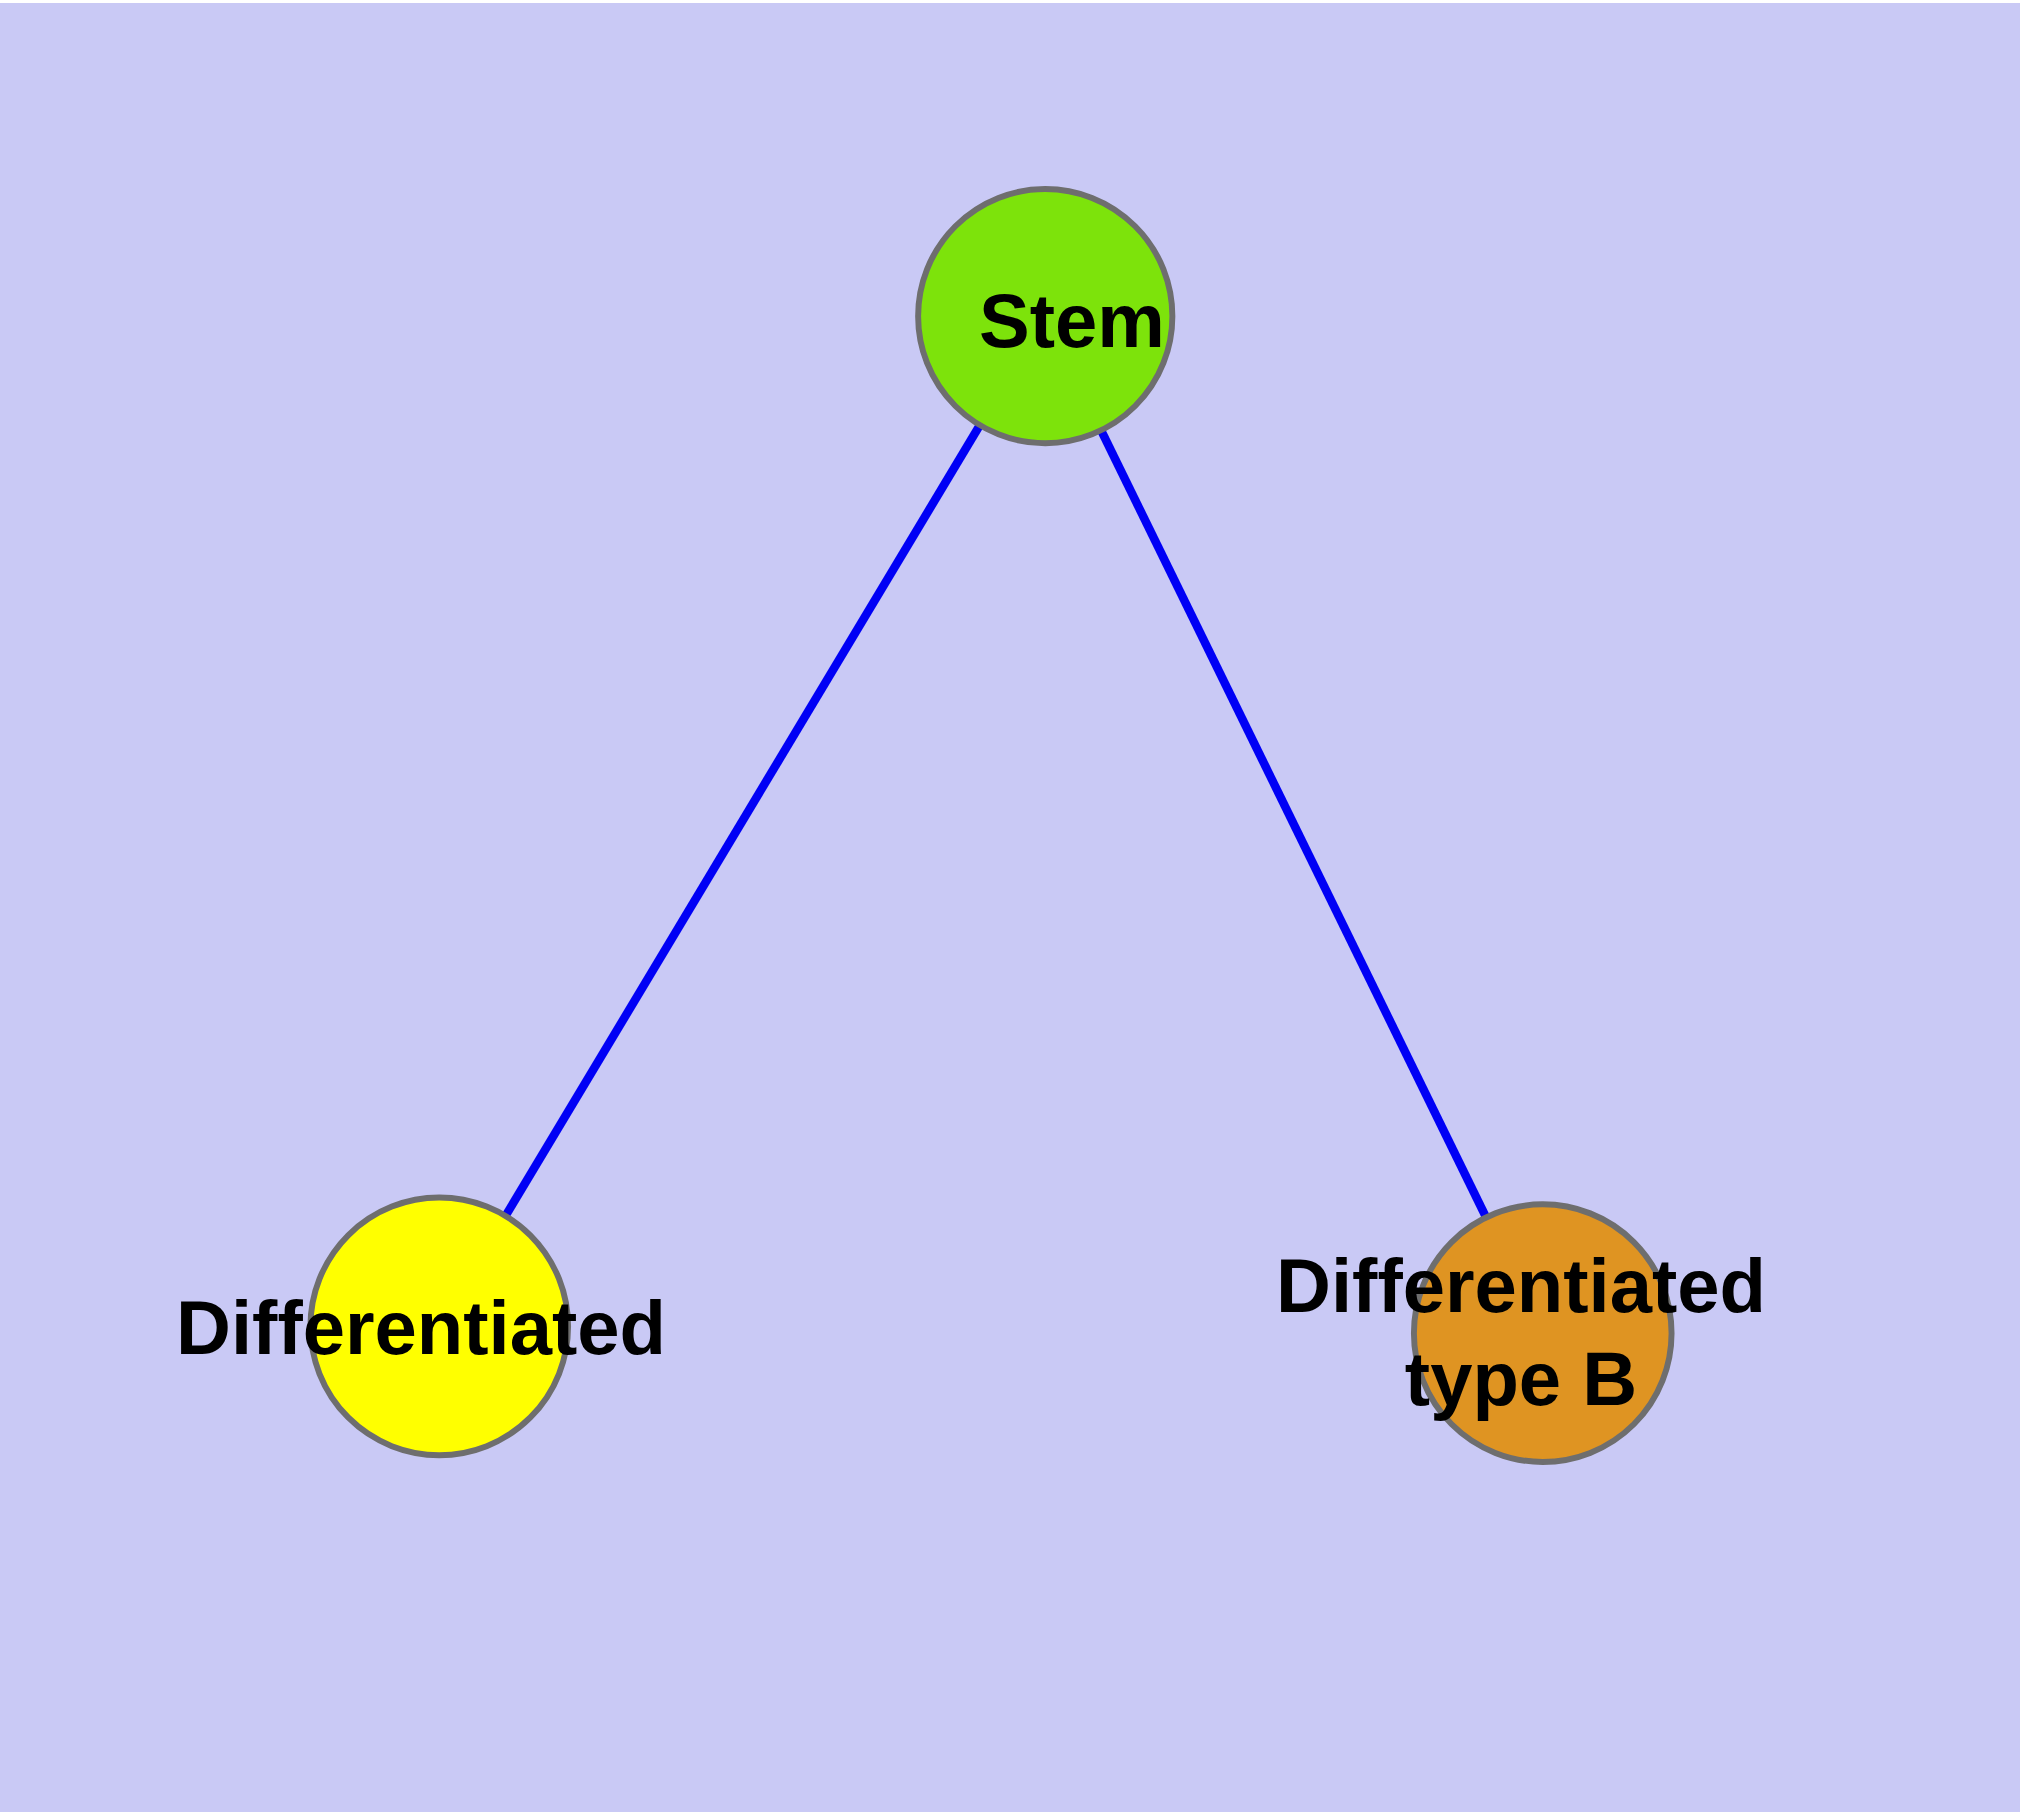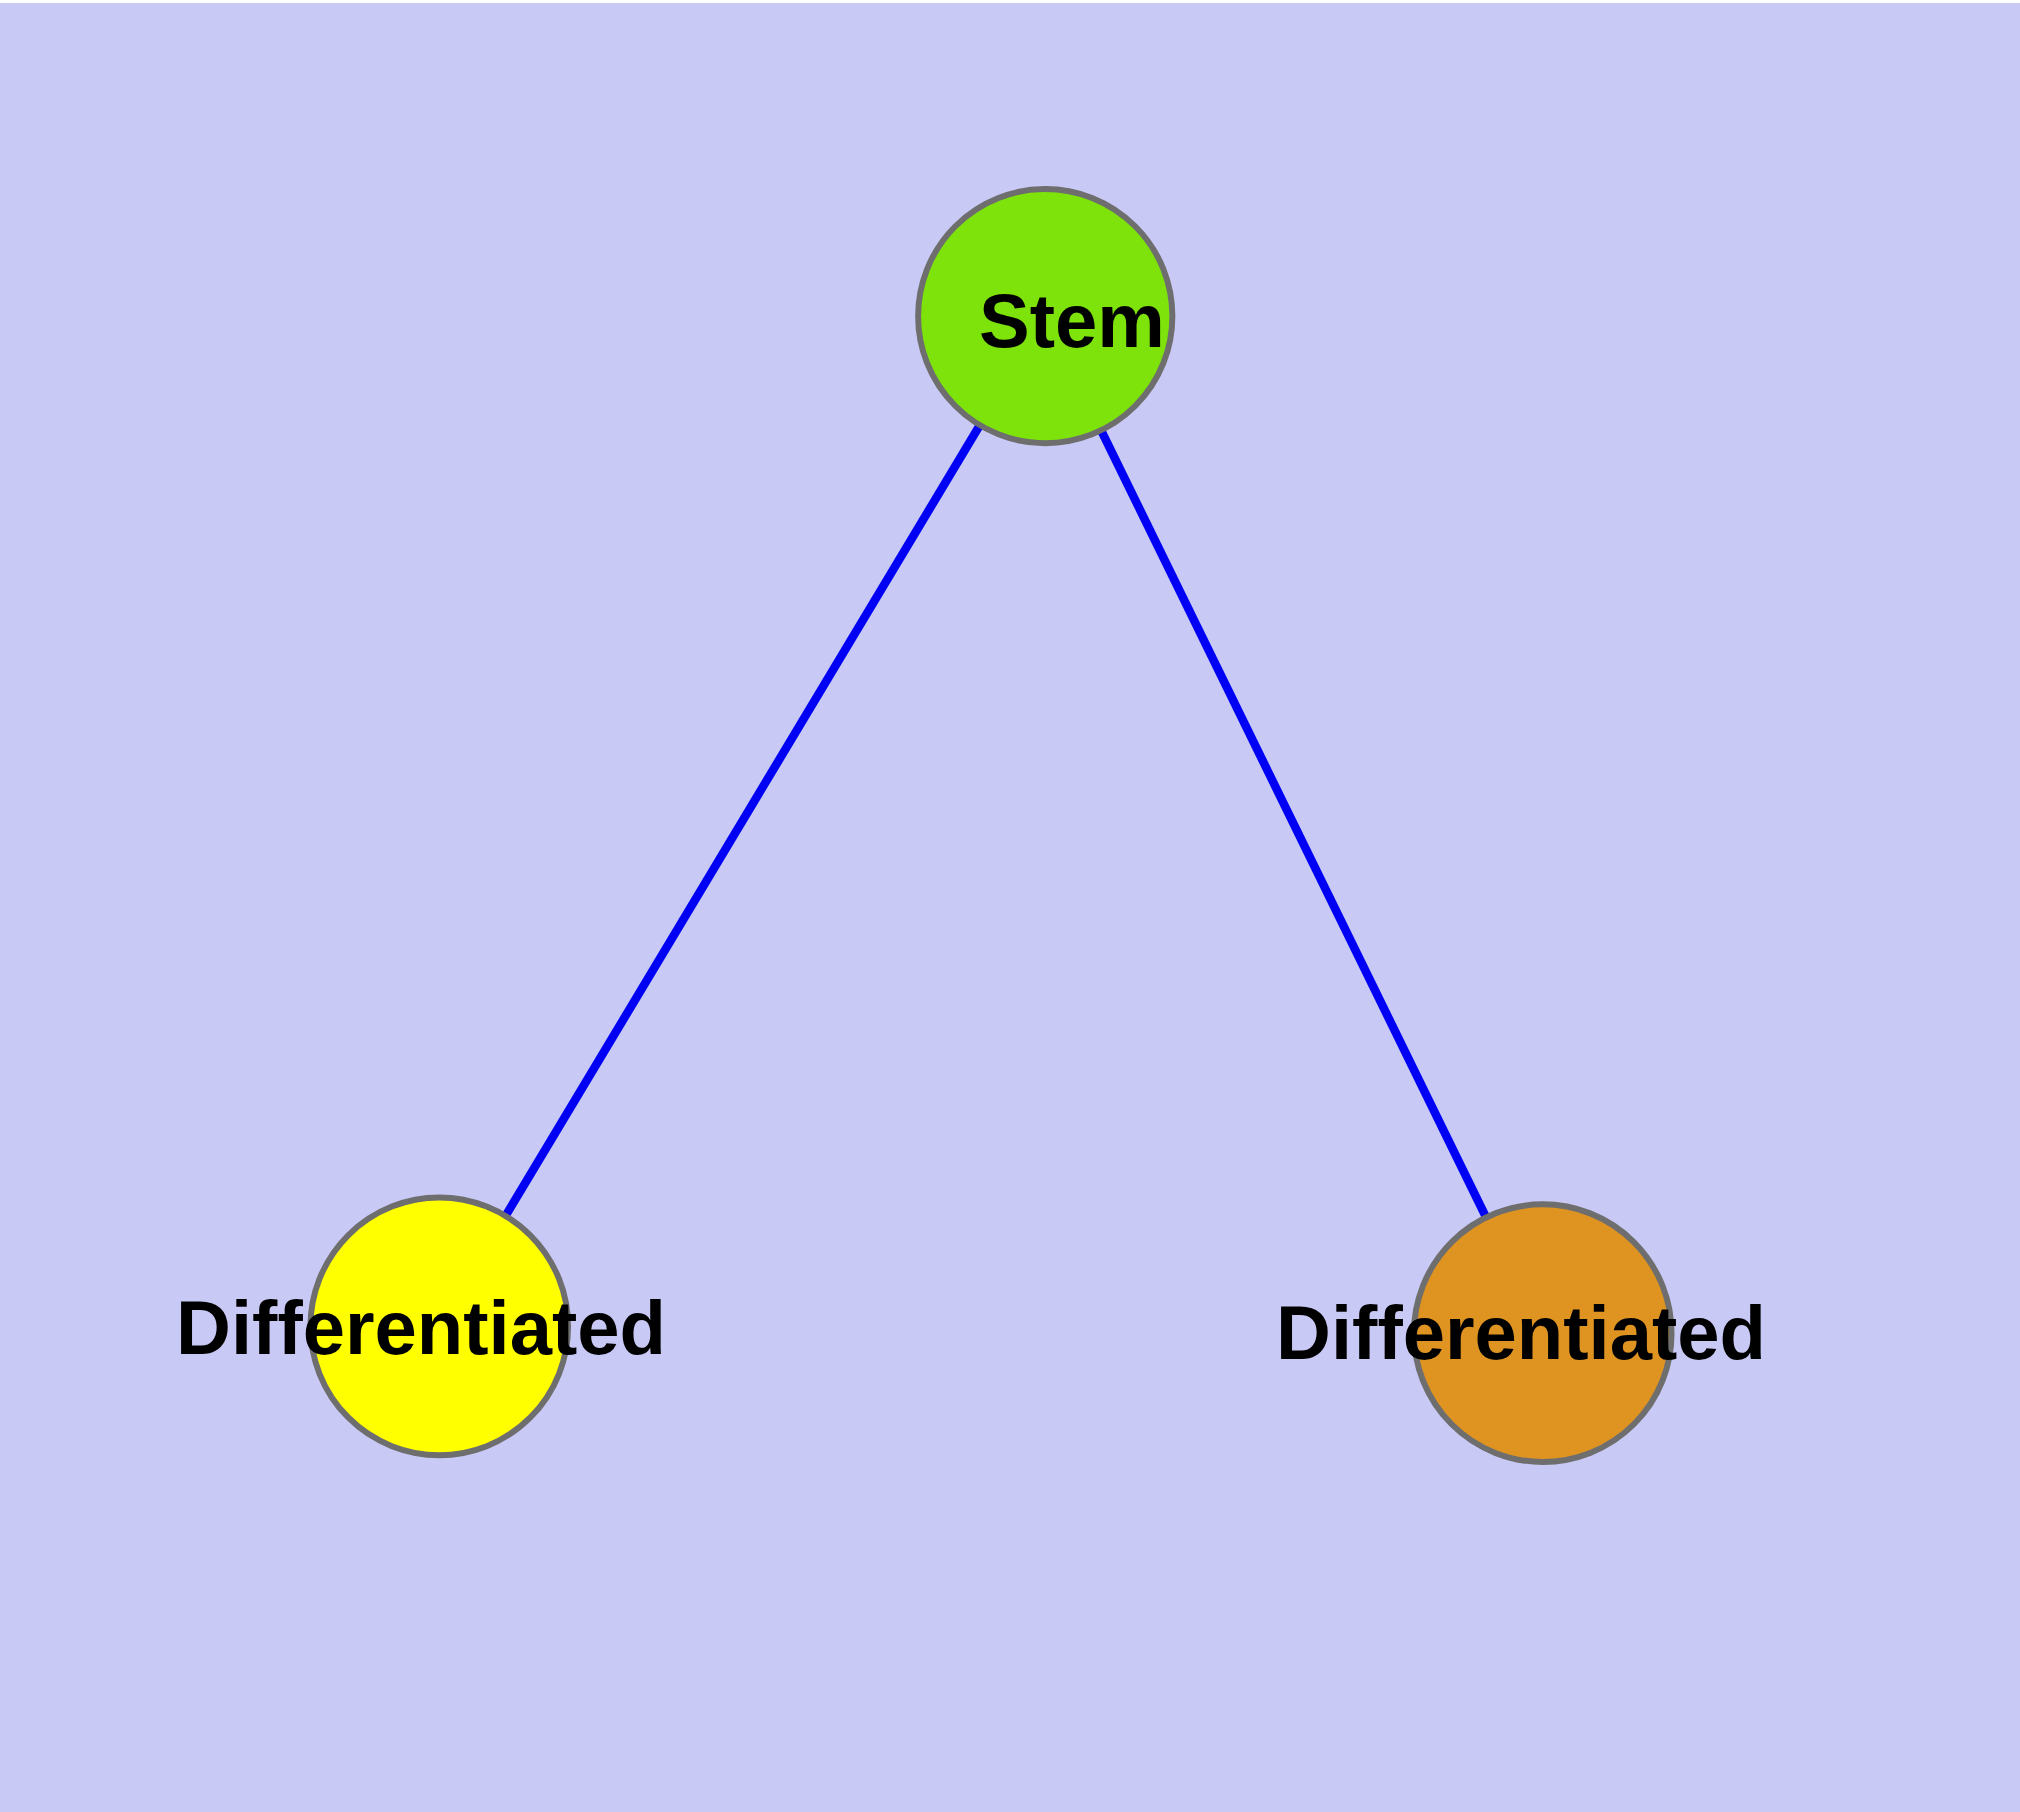--- a/index.html
+++ b/index.html
@@ -47,16 +47,17 @@
   </svg>
 
   <div class="node-label" style="left:1049px; top:320px;margin-left:23px;">Stem</div>
 
   <div class="node-label" style="left:421px; top:1327px;">
     <div class="label-line">Differentiated</div>
   </div>
 
   <div class="node-label" style="left:1521px; top:1332px;">
     <div class="label-line">Differentiated</div>
+    <div class="label-line">type B</div>
   </div>
 
 </div>
 
 
 </body></html>

